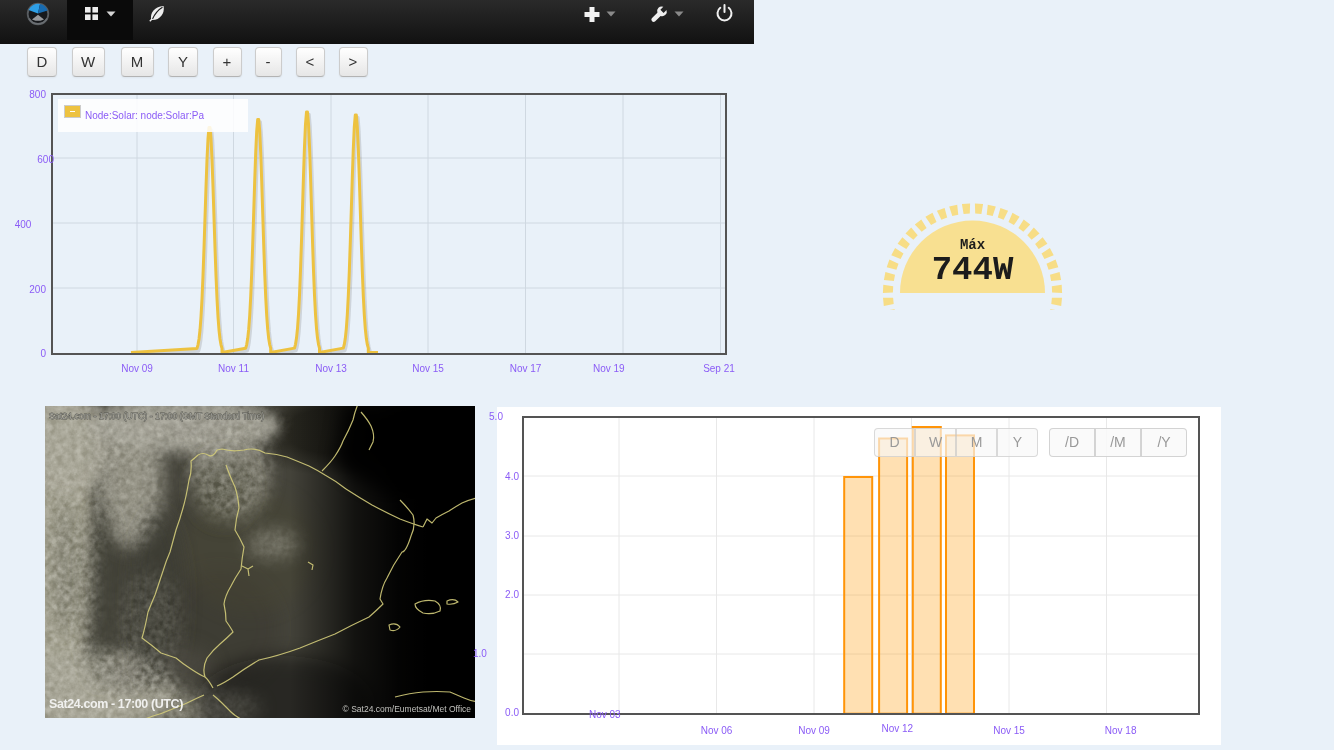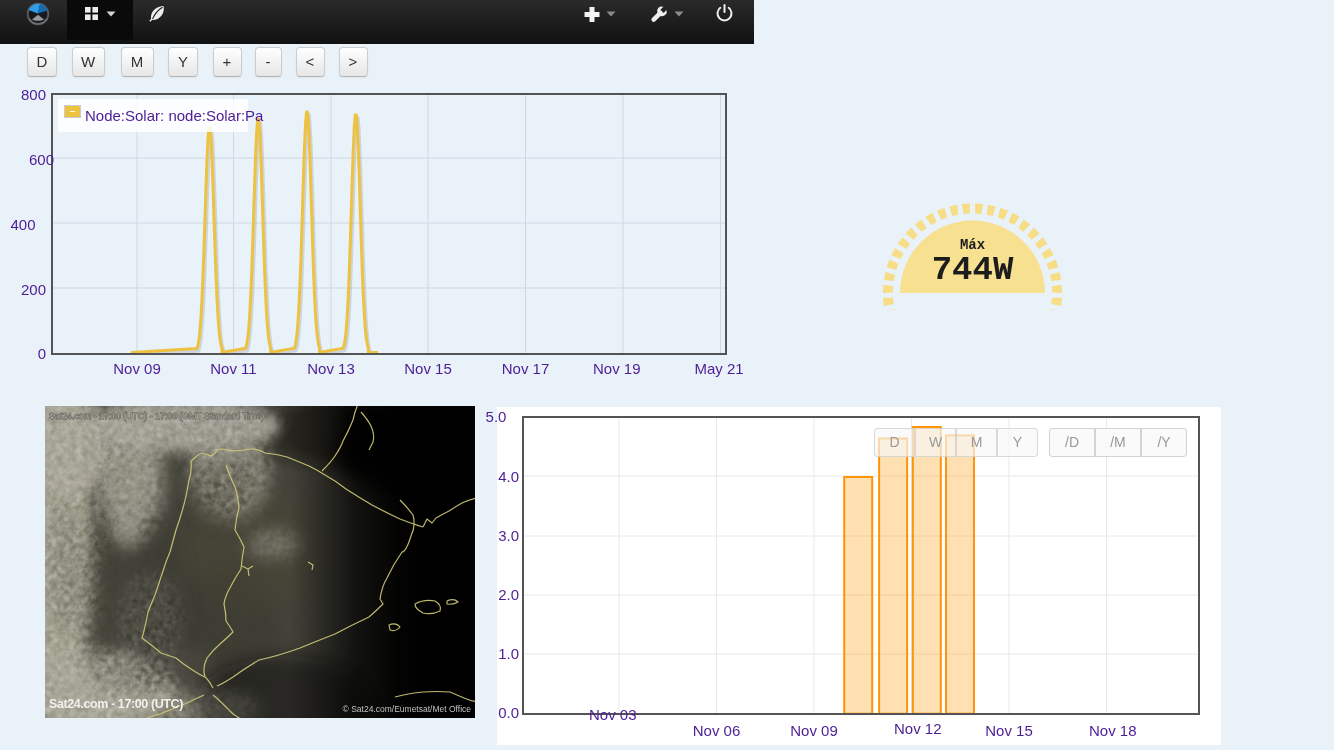--- a/index.html
+++ b/index.html
@@ -1,17 +1,17 @@
 <!DOCTYPE html>
 <html><head><meta charset="utf-8"><style>
 *{margin:0;padding:0;box-sizing:border-box}
 html,body{width:1334px;height:750px;overflow:hidden}
 body{background:#e9f1f9;font-family:"Liberation Sans",sans-serif;position:relative}
 .abs{position:absolute}
-.lbl{position:absolute;color:#4c1d95;font-size:15px;line-height:14px}
+.lbl{position:absolute;color:#8b5cf6;font-size:10px;line-height:14px}
 .btn{position:absolute;top:47px;height:30px;border:1px solid #ccc;border-bottom-color:#b3b3b3;
  border-radius:4px;background:linear-gradient(#ffffff,#e6e6e6);color:#333;font-size:15px;
  text-align:center;line-height:28px;letter-spacing:0;box-shadow:inset 0 1px 0 rgba(255,255,255,.4),0 1px 2px rgba(0,0,0,.05)}
 </style></head><body>
 <div class="abs" style="left:0;top:0;width:754px;height:44px;background:linear-gradient(#2a2a2a,#111111)">
 <div class="abs" style="left:67px;top:0;width:66px;height:40px;background:#0a0a0a"></div>
 <svg class="abs" style="left:0;top:0" width="754" height="44" viewBox="0 0 754 44">
 <circle cx="38" cy="14" r="10.3" fill="#17191c" stroke="#585c60" stroke-width="1.8"></circle>
 <path d="M38 13.5 L28.6 10 A10.3 10.3 0 0 1 40 3.9 Z" fill="#2e9fe6"></path>
 <path d="M38 13.5 L40 3.9 A10.3 10.3 0 0 1 47.6 10.5 Z" fill="#176bb0"></path>
@@ -64,21 +64,21 @@
 <div class="lbl" style="left:8px;top:153px;width:46px;text-align:right">600</div>
 <div class="lbl" style="left:0;top:218px;width:46px;text-align:center">400</div>
 <div class="lbl" style="left:0;top:283px;width:46px;text-align:right">200</div>
 <div class="lbl" style="left:0;top:347px;width:46px;text-align:right">0</div>
 <div class="lbl" style="left:107px;top:362px;width:60px;text-align:center">Nov 09</div>
 <div class="lbl" style="left:203.5px;top:362px;width:60px;text-align:center">Nov 11</div>
 <div class="lbl" style="left:301px;top:362px;width:60px;text-align:center">Nov 13</div>
 <div class="lbl" style="left:398px;top:362px;width:60px;text-align:center">Nov 15</div>
 <div class="lbl" style="left:495.5px;top:362px;width:60px;text-align:center">Nov 17</div>
 <div class="lbl" style="left:593px;top:362px;width:60px;text-align:left">Nov 19</div>
-<div class="lbl" style="left:689px;top:362px;width:60px;text-align:center">May 21</div>
+<div class="lbl" style="left:689px;top:362px;width:60px;text-align:center">Sep 21</div>
 <div class="abs" style="left:58px;top:99px;width:190px;height:33px;background:rgba(255,255,255,0.85)"></div>
 <div class="abs" style="left:64px;top:105px;width:17px;height:13px;border:1px solid #ccc;background:#fff"></div>
 <div class="abs" style="left:65px;top:106px;width:15px;height:11px;border:5px solid #edc240;background:#fdfdf8"></div>
 <div class="lbl" style="left:85px;top:109px">Node:Solar: node:Solar:Pa</div>
 <svg class="abs" style="left:878px;top:200px" width="190" height="110" viewBox="878 200 190 110">
 <path d="M1048.9 315.2L1050.4 309.2L1060.3 310.7L1058.3 318.6Z M1051.3 304.0L1051.9 297.8L1062.0 297.8L1061.2 305.9Z M1052.1 292.4L1051.8 286.2L1061.7 284.8L1062.1 293.0Z M1051.1 280.9L1050.0 274.8L1059.6 272.0L1061.1 280.0Z M1048.6 269.7L1046.5 263.8L1055.6 259.6L1058.3 267.3Z M1044.4 258.9L1041.5 253.4L1049.9 247.9L1053.7 255.2Z M1038.7 248.9L1035.1 243.9L1042.6 237.2L1047.4 243.8Z M1031.6 239.8L1027.3 235.3L1033.8 227.6L1039.5 233.5Z M1023.3 231.8L1018.4 228.0L1023.7 219.4L1030.2 224.4Z M1013.9 225.1L1008.5 222.0L1012.5 212.8L1019.6 216.8Z M1003.6 219.8L997.8 217.6L1000.4 207.9L1008.1 210.8Z M992.7 216.0L986.7 214.7L987.8 204.7L995.8 206.5Z M981.4 213.9L975.2 213.5L974.9 203.4L983.1 204.0Z M969.8 213.5L963.6 213.9L961.9 204.0L970.1 203.4Z M958.3 214.7L952.3 216.0L949.2 206.5L957.2 204.7Z M947.2 217.6L941.4 219.8L936.9 210.8L944.6 207.9Z M936.5 222.0L931.1 225.1L925.4 216.8L932.5 212.8Z M926.6 228.0L921.7 231.8L914.8 224.4L921.3 219.4Z M917.7 235.3L913.4 239.8L905.5 233.5L911.2 227.6Z M909.9 243.9L906.3 248.9L897.6 243.8L902.4 237.2Z M903.5 253.4L900.6 258.9L891.3 255.2L895.1 247.9Z M898.5 263.8L896.4 269.7L886.7 267.3L889.4 259.6Z M895.0 274.8L893.9 280.9L883.9 280.0L885.4 272.0Z M893.2 286.2L892.9 292.4L882.9 293.0L883.3 284.8Z M893.1 297.8L893.7 304.0L883.8 305.9L883.0 297.8Z M894.6 309.2L896.1 315.2L886.7 318.6L884.7 310.7Z" fill="#f7dd86"></path>
 <path d="M900 293 A72.5 72.5 0 0 1 1045 293 Z" fill="#f8e091"></path>
 <text x="972.5" y="249" font-family="Liberation Mono, monospace" font-size="14" font-weight="bold" fill="#1c1c1c" text-anchor="middle">Máx</text>
 <text x="972.5" y="279" font-family="Liberation Mono, monospace" font-size="34" font-weight="bold" fill="#1c1c1c" text-anchor="middle">744W</text>
 </svg>
@@ -184,26 +184,26 @@
     <rect x="322.2" y="61" width="28" height="236.7" fill="rgba(255,153,0,0.30)" stroke="#ff9408" stroke-width="2"></rect>
     <rect x="357.1" y="22.5" width="28" height="275.2" fill="rgba(255,153,0,0.30)" stroke="#ff9408" stroke-width="2"></rect>
     <rect x="390.8" y="11" width="28" height="286.7" fill="rgba(255,153,0,0.30)" stroke="#ff9408" stroke-width="2"></rect>
     <rect x="424" y="19.4" width="28" height="278.3" fill="rgba(255,153,0,0.30)" stroke="#ff9408" stroke-width="2"></rect>
     <rect x="1" y="1" width="676" height="297" fill="none" stroke="#545454" stroke-width="2"></rect>
   </svg>
 <div class="lbl" style="left:473px;top:410px;width:46px;text-align:center">5.0</div>
 <div class="lbl" style="left:473px;top:469.5px;width:46px;text-align:right">4.0</div>
 <div class="lbl" style="left:473px;top:529px;width:46px;text-align:right">3.0</div>
 <div class="lbl" style="left:473px;top:588px;width:46px;text-align:right">2.0</div>
-<div class="lbl" style="left:473px;top:647px;width:46px;text-align:right">1.0</div>
+<div class="lbl" style="left:473px;top:647px;width:46px;">1.0</div>
 <div class="lbl" style="left:473px;top:706px;width:46px;text-align:right">0.0</div>
 <div class="lbl" style="left:589px;top:708px;width:60px;">Nov 03</div>
 <div class="lbl" style="left:686.5px;top:724px;width:60px;text-align:center">Nov 06</div>
 <div class="lbl" style="left:784px;top:724px;width:60px;text-align:center">Nov 09</div>
-<div class="lbl" style="left:881.5px;top:722px;width:60px;text-align:right">Nov 12</div>
+<div class="lbl" style="left:881.5px;top:722px;width:60px;text-align:left">Nov 12</div>
 <div class="lbl" style="left:979px;top:724px;width:60px;text-align:center">Nov 15</div>
 <div class="lbl" style="left:1076.5px;top:724px;width:60px;text-align:right">Nov 18</div>
 <div class="abs" style="left:874px;top:428px;width:41px;height:29px;border-radius:4px 0 0 4px;border:1px solid rgba(195,195,195,0.6);background:rgba(248,248,248,0.68);color:#999;font-size:14px;text-align:center;line-height:27px">D</div>
 <div class="abs" style="left:915px;top:428px;width:41px;height:29px;border-left:none;border:1px solid rgba(195,195,195,0.6);background:rgba(248,248,248,0.68);color:#999;font-size:14px;text-align:center;line-height:27px">W</div>
 <div class="abs" style="left:956px;top:428px;width:41px;height:29px;border-left:none;border:1px solid rgba(195,195,195,0.6);background:rgba(248,248,248,0.68);color:#999;font-size:14px;text-align:center;line-height:27px">M</div>
 <div class="abs" style="left:997px;top:428px;width:41px;height:29px;border-radius:0 4px 4px 0;border-left:none;border:1px solid rgba(195,195,195,0.6);background:rgba(248,248,248,0.68);color:#999;font-size:14px;text-align:center;line-height:27px">Y</div>
 <div class="abs" style="left:1049px;top:428px;width:46px;height:29px;border-radius:4px 0 0 4px;border:1px solid rgba(195,195,195,0.7);background:rgba(249,249,249,0.85);color:#999;font-size:14px;text-align:center;line-height:27px">/D</div>
 <div class="abs" style="left:1095px;top:428px;width:46px;height:29px;border-left:none;border:1px solid rgba(195,195,195,0.7);background:rgba(249,249,249,0.85);color:#999;font-size:14px;text-align:center;line-height:27px">/M</div>
 <div class="abs" style="left:1141px;top:428px;width:46px;height:29px;border-radius:0 4px 4px 0;border-left:none;border:1px solid rgba(195,195,195,0.7);background:rgba(249,249,249,0.85);color:#999;font-size:14px;text-align:center;line-height:27px">/Y</div>
 </body></html>

